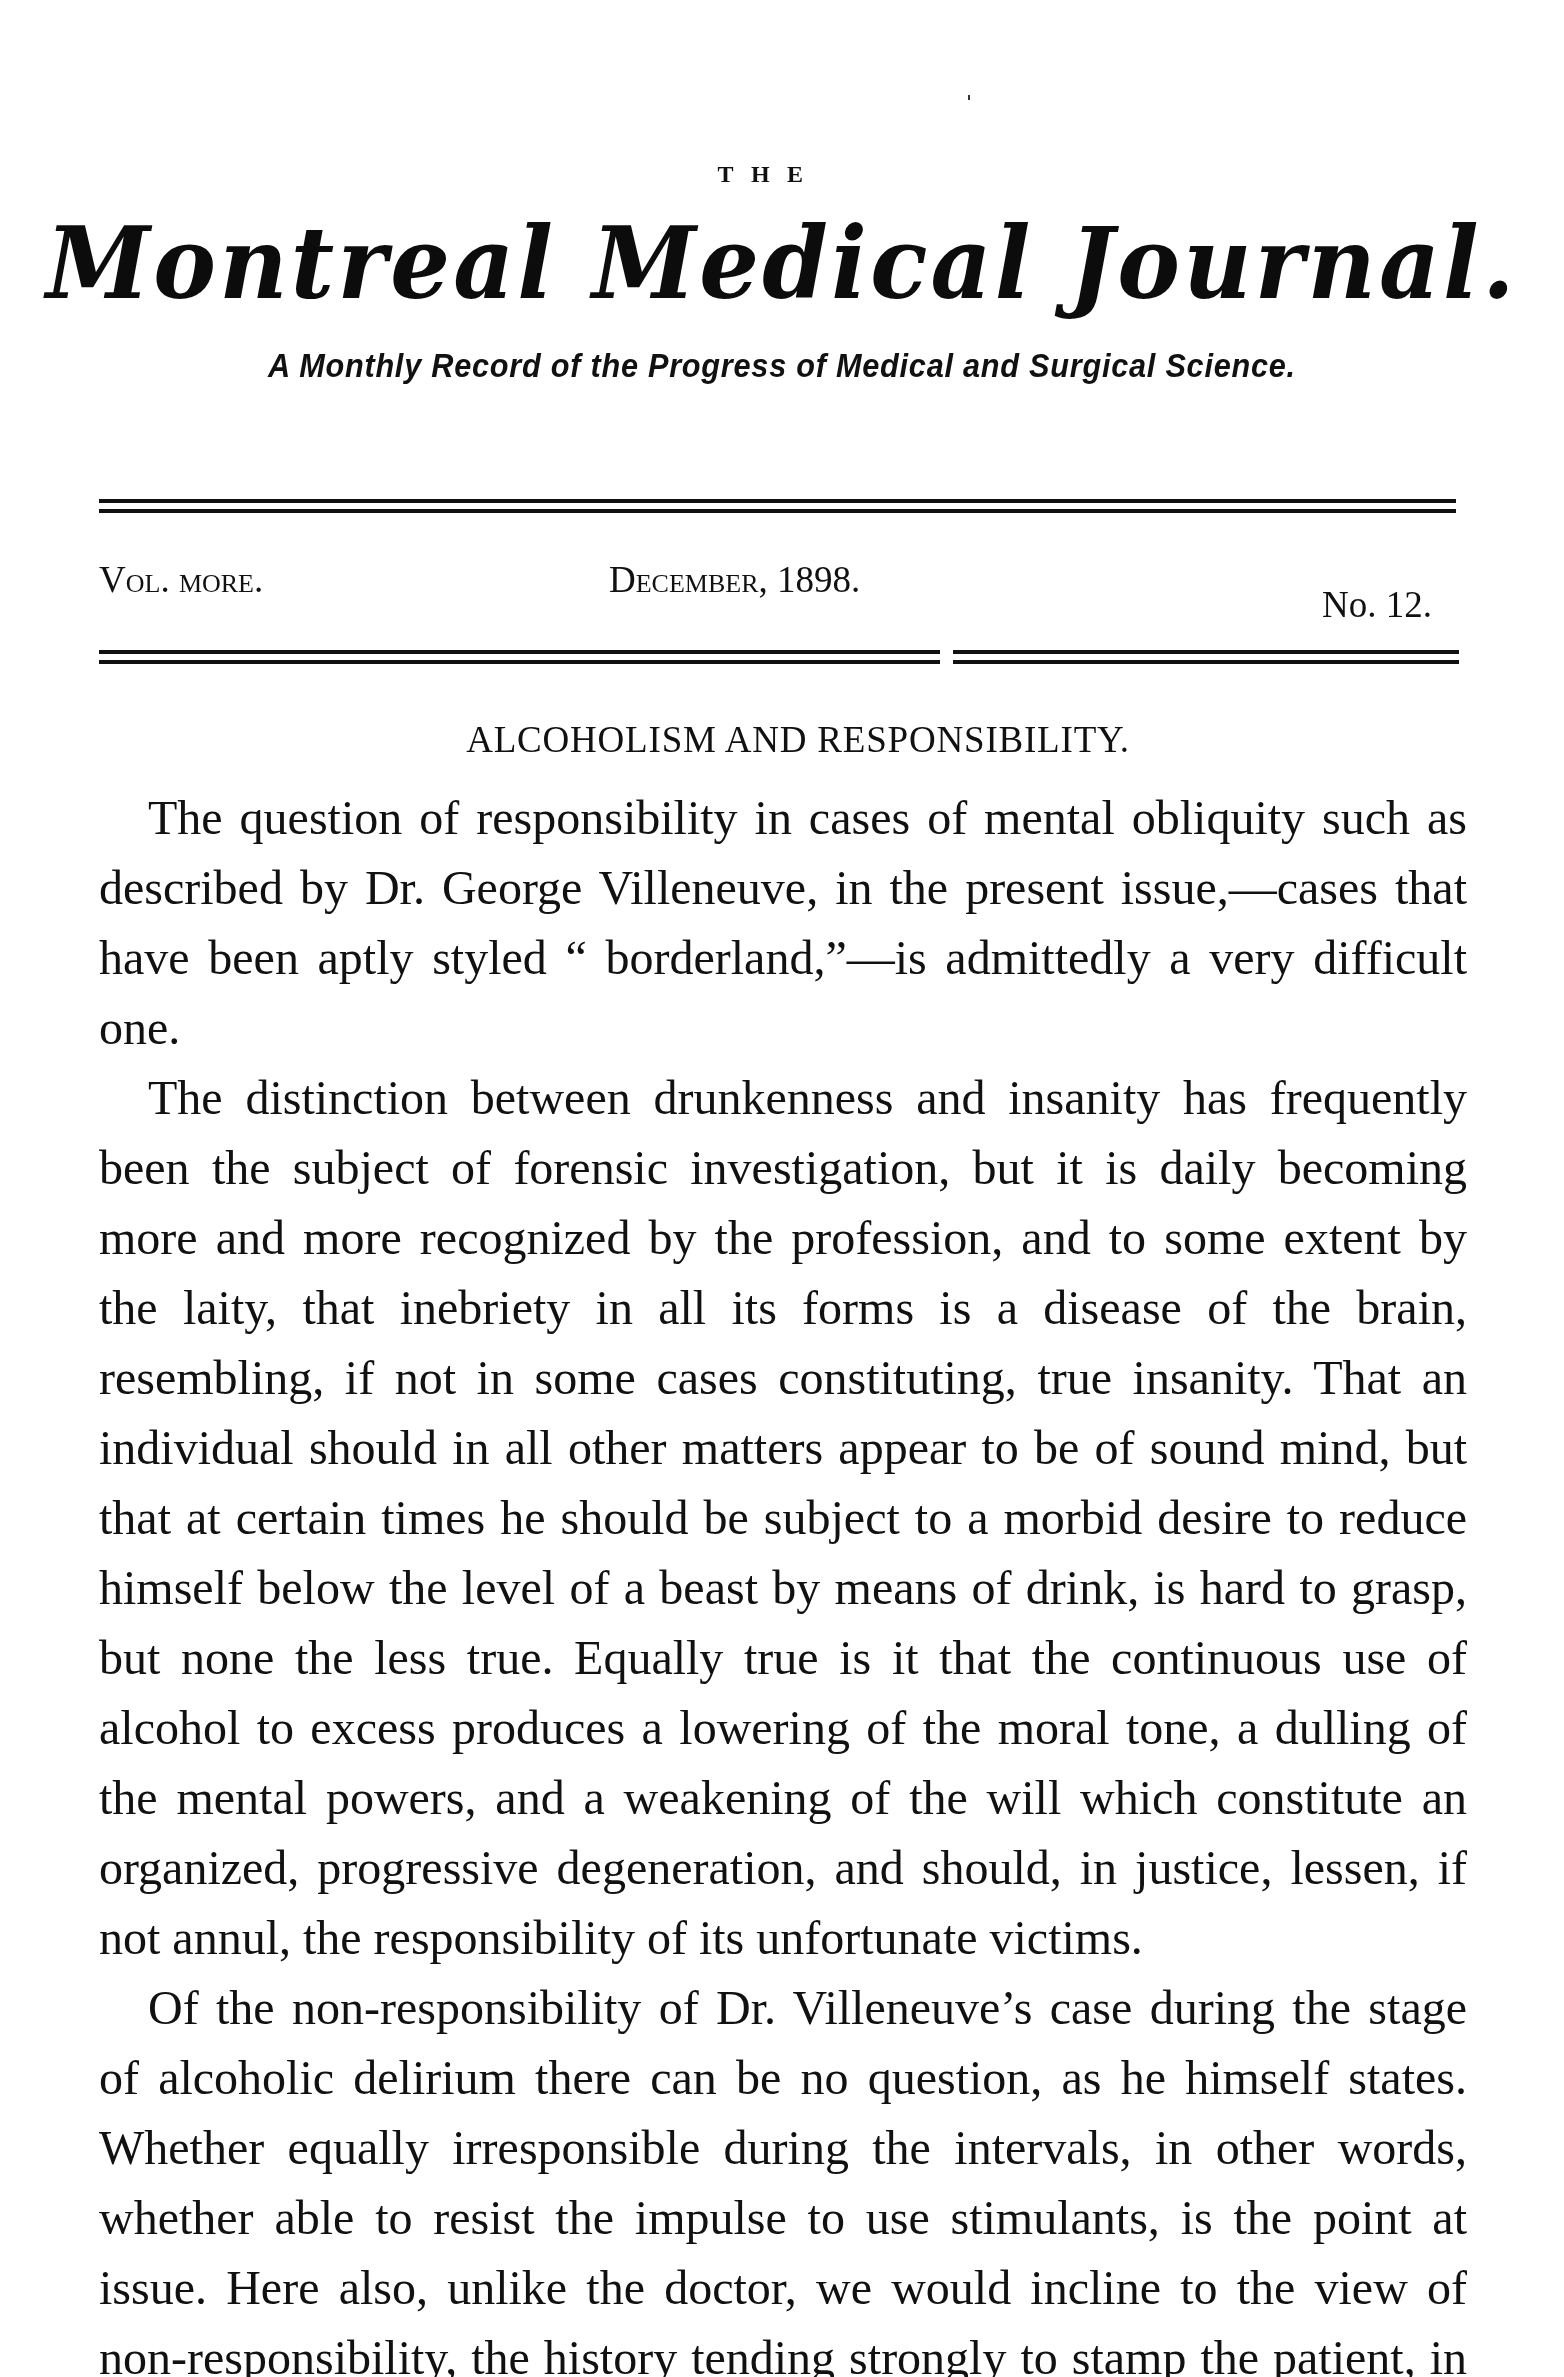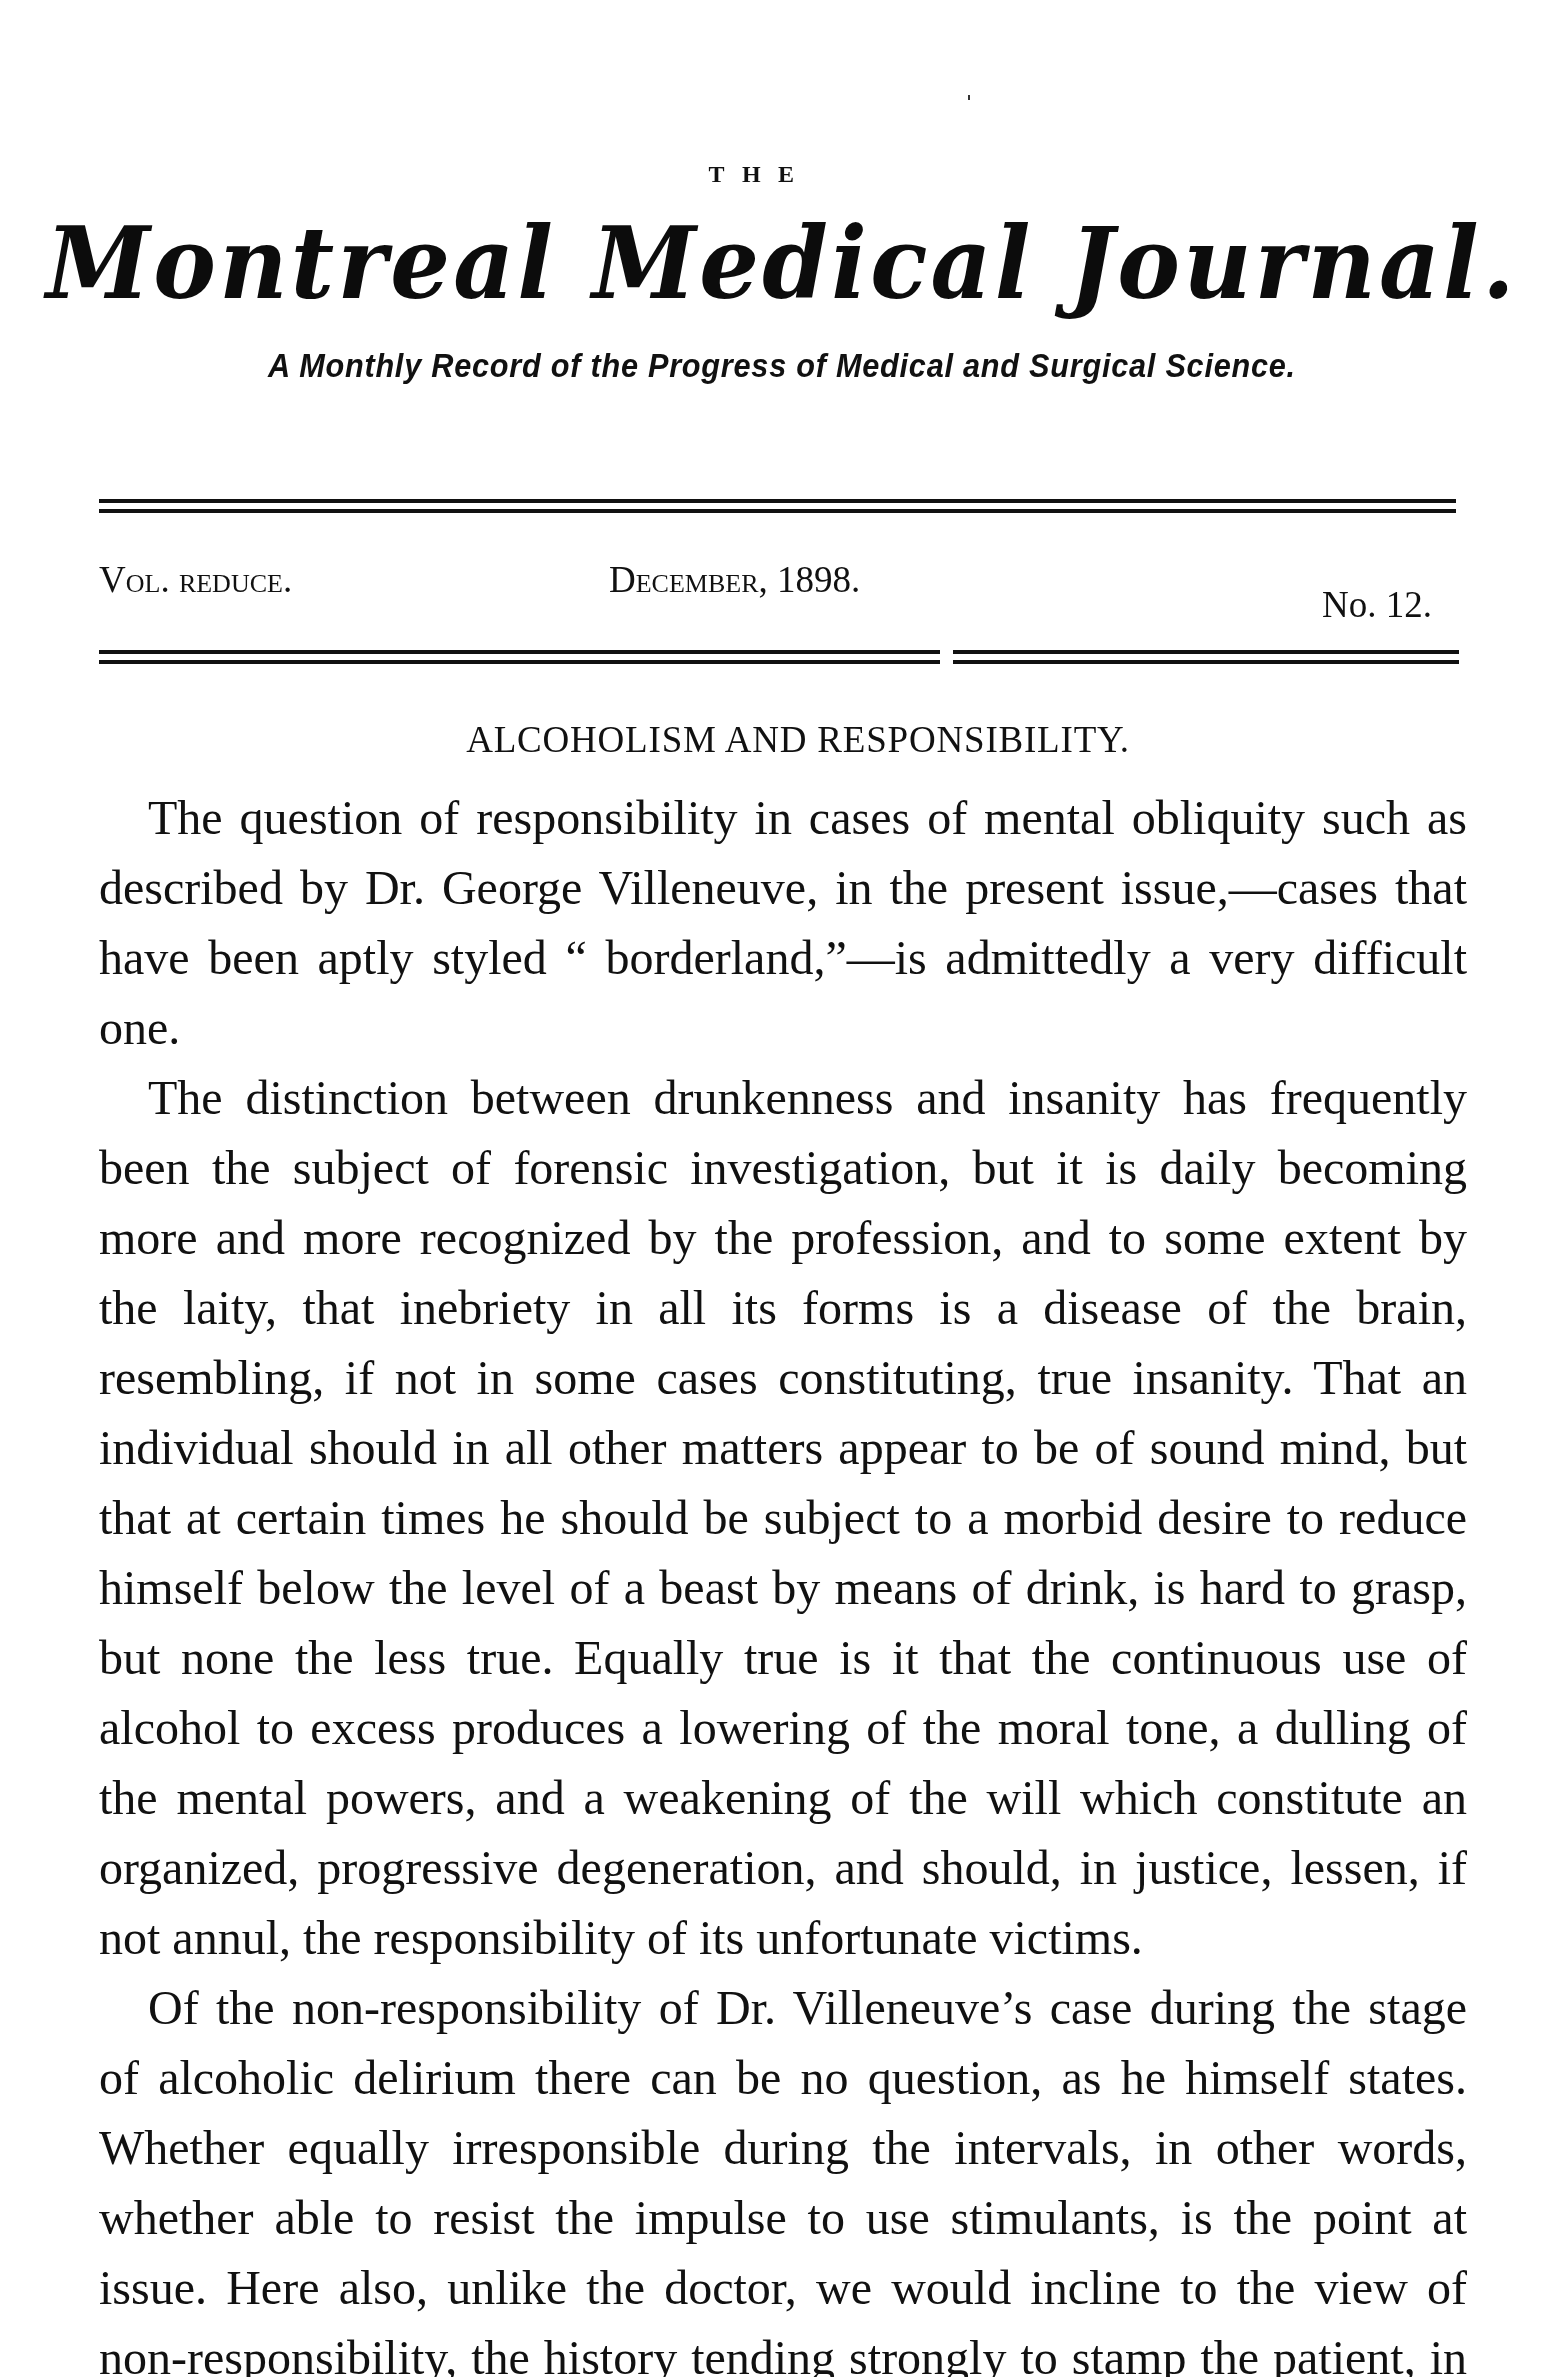--- a/index.html
+++ b/index.html
@@ -23,20 +23,21 @@
     }
     .the {
       position: absolute;
       top: 161px;
       left: 0; width: 1520px;
       text-align: center;
       font-size: 24px;
       letter-spacing: 17.5px;
       font-family: "Liberation Serif", serif;
       font-weight: bold;
+      padding-left: 9px;
     }
     .masthead {
       position: absolute;
       top: 208px;
       left: 0; width: 1564px;
       text-align: center;
       font-family: "DejaVu Serif", "Liberation Serif", serif;
       font-size: 94px;
       font-weight: bold;
       font-style: italic;
@@ -120,21 +121,21 @@
 
   <div class="the">THE</div>
 
   <div class="masthead">Montreal Medical Journal.</div>
 
   <div class="subtitle">A Monthly Record of the Progress of Medical and Surgical Science.</div>
 
   <div class="double-rule" style="left:99px; top:499px; width:1357px;"></div>
 
   <div class="issue-line">
-    <span class="sc" style="left:0px;">Vol. reduce.</span>
+    <span class="sc" style="left:0px;">Vol. more.</span>
     <span class="sc" style="left:510px;">December, 1898.</span>
     <span style="left:1223px;margin-top:25px;">No. 12.</span>
   </div>
 
   <div class="double-rule" style="left:99px; top:650px; width:841px;"></div>
   <div class="double-rule" style="left:953px; top:650px; width:506px;"></div>
 
   <div class="article-title">ALCOHOLISM AND RESPONSIBILITY.</div>
 
   <div class="body-text">

